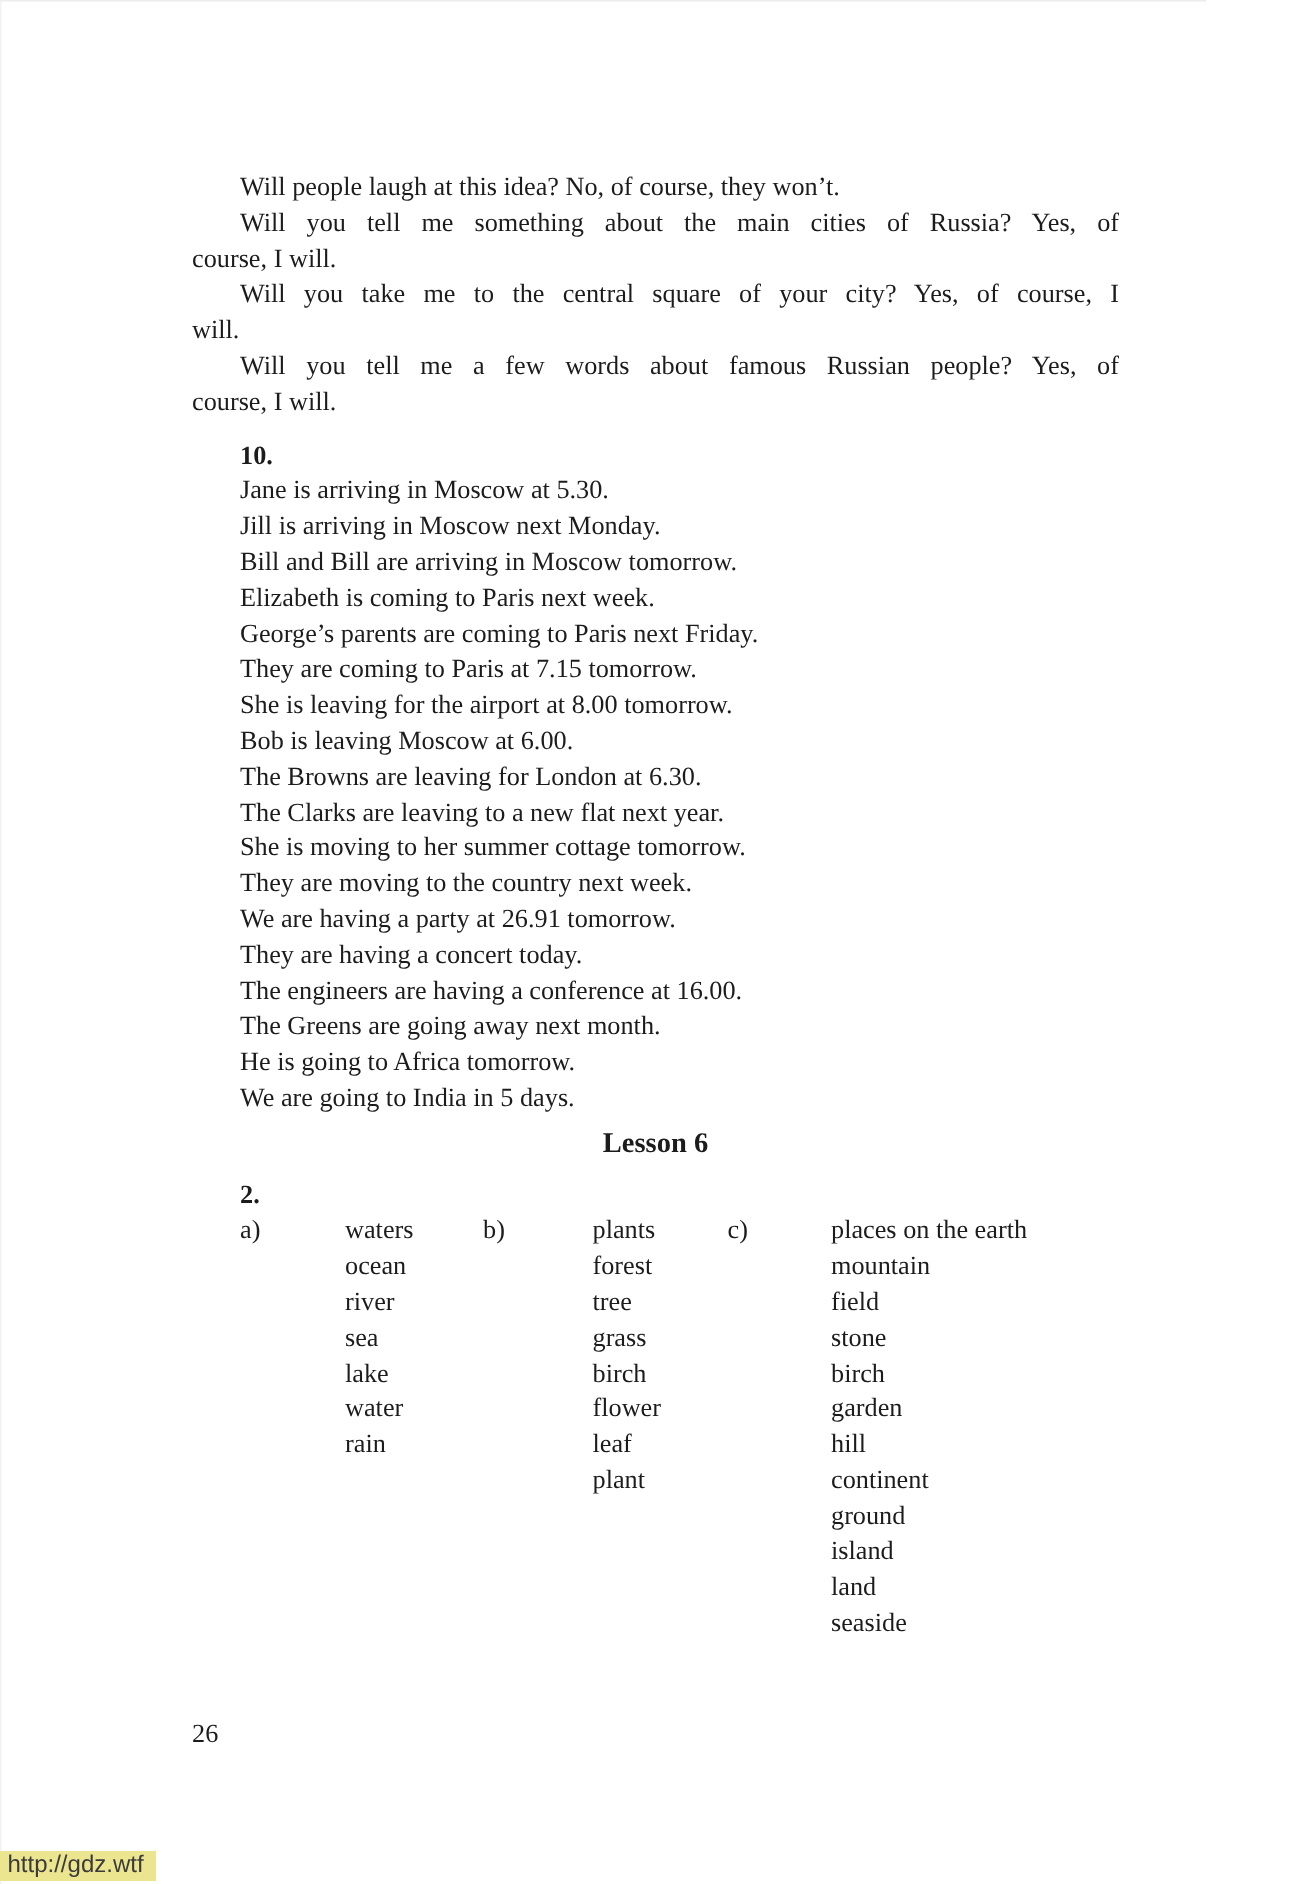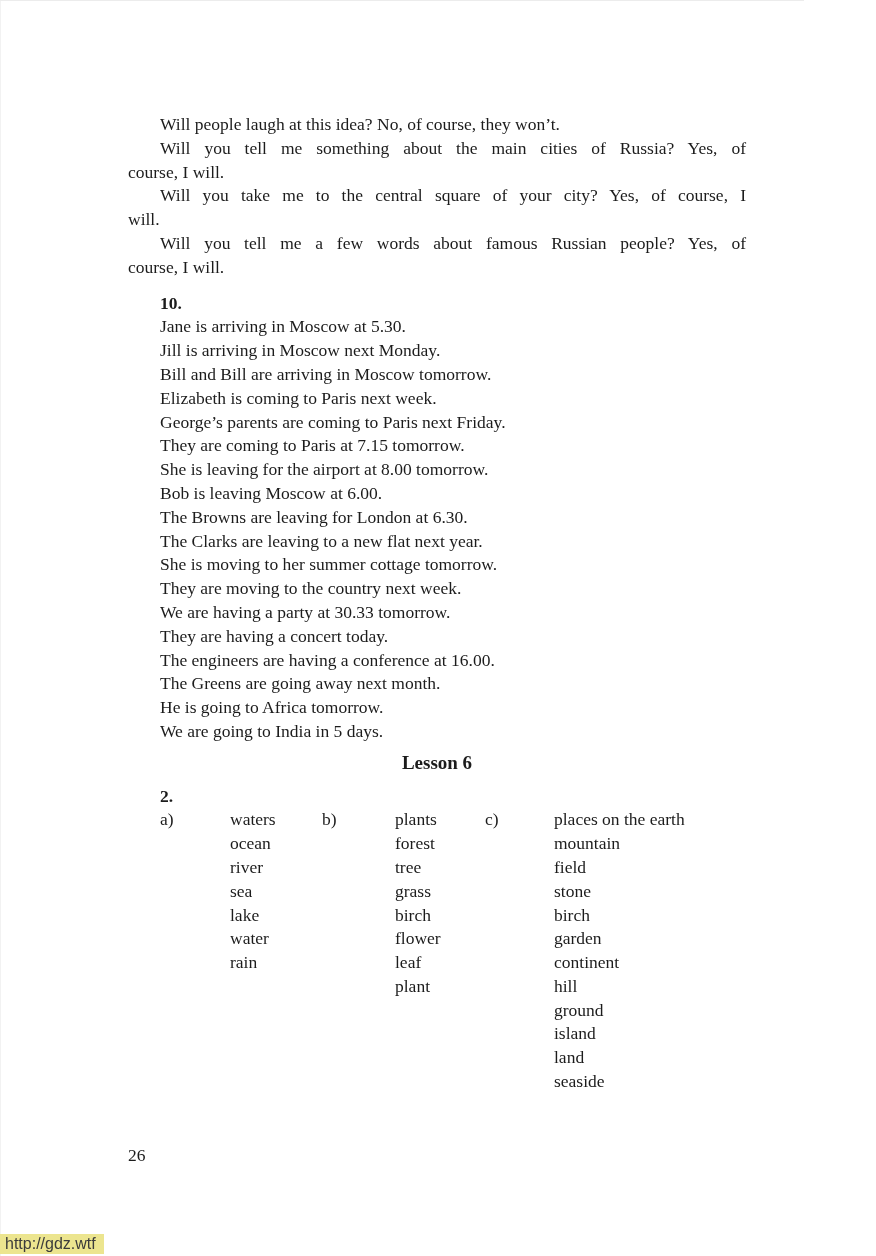--- a/index.html
+++ b/index.html
@@ -109,21 +109,21 @@
       <div class="sentence">Bill and Bill are arriving in Moscow tomorrow.</div>
       <div class="sentence">Elizabeth is coming to Paris next week.</div>
       <div class="sentence">George’s parents are coming to Paris next Friday.</div>
       <div class="sentence">They are coming to Paris at 7.15 tomorrow.</div>
       <div class="sentence">She is leaving for the airport at 8.00 tomorrow.</div>
       <div class="sentence">Bob is leaving Moscow at 6.00.</div>
       <div class="sentence">The Browns are leaving for London at 6.30.</div>
       <div class="sentence">The Clarks are leaving to a new flat next year.</div>
       <div class="sentence">She is moving to her summer cottage tomorrow.</div>
       <div class="sentence">They are moving to the country next week.</div>
-      <div class="sentence">We are having a party at 30.33 tomorrow.</div>
+      <div class="sentence">We are having a party at 26.91 tomorrow.</div>
       <div class="sentence">They are having a concert today.</div>
       <div class="sentence">The engineers are having a conference at 16.00.</div>
       <div class="sentence">The Greens are going away next month.</div>
       <div class="sentence">He is going to Africa tomorrow.</div>
       <div class="sentence">We are going to India in 5 days.</div>
     </div>
 
     <div class="lesson-title">Lesson 6</div>
 
     <div class="ex2-label">2.</div>
@@ -156,22 +156,22 @@
       </div>
       <div class="col col-c">
         <span class="marker">c)</span>
         <div class="words">
           <div class="word">places on the earth</div>
           <div class="word">mountain</div>
           <div class="word">field</div>
           <div class="word">stone</div>
           <div class="word">birch</div>
           <div class="word">garden</div>
+          <div class="word">hill</div>
           <div class="word">continent</div>
-          <div class="word">hill</div>
           <div class="word">ground</div>
           <div class="word">island</div>
           <div class="word">land</div>
           <div class="word">seaside</div>
         </div>
       </div>
     </div>
 
   </div>
 

